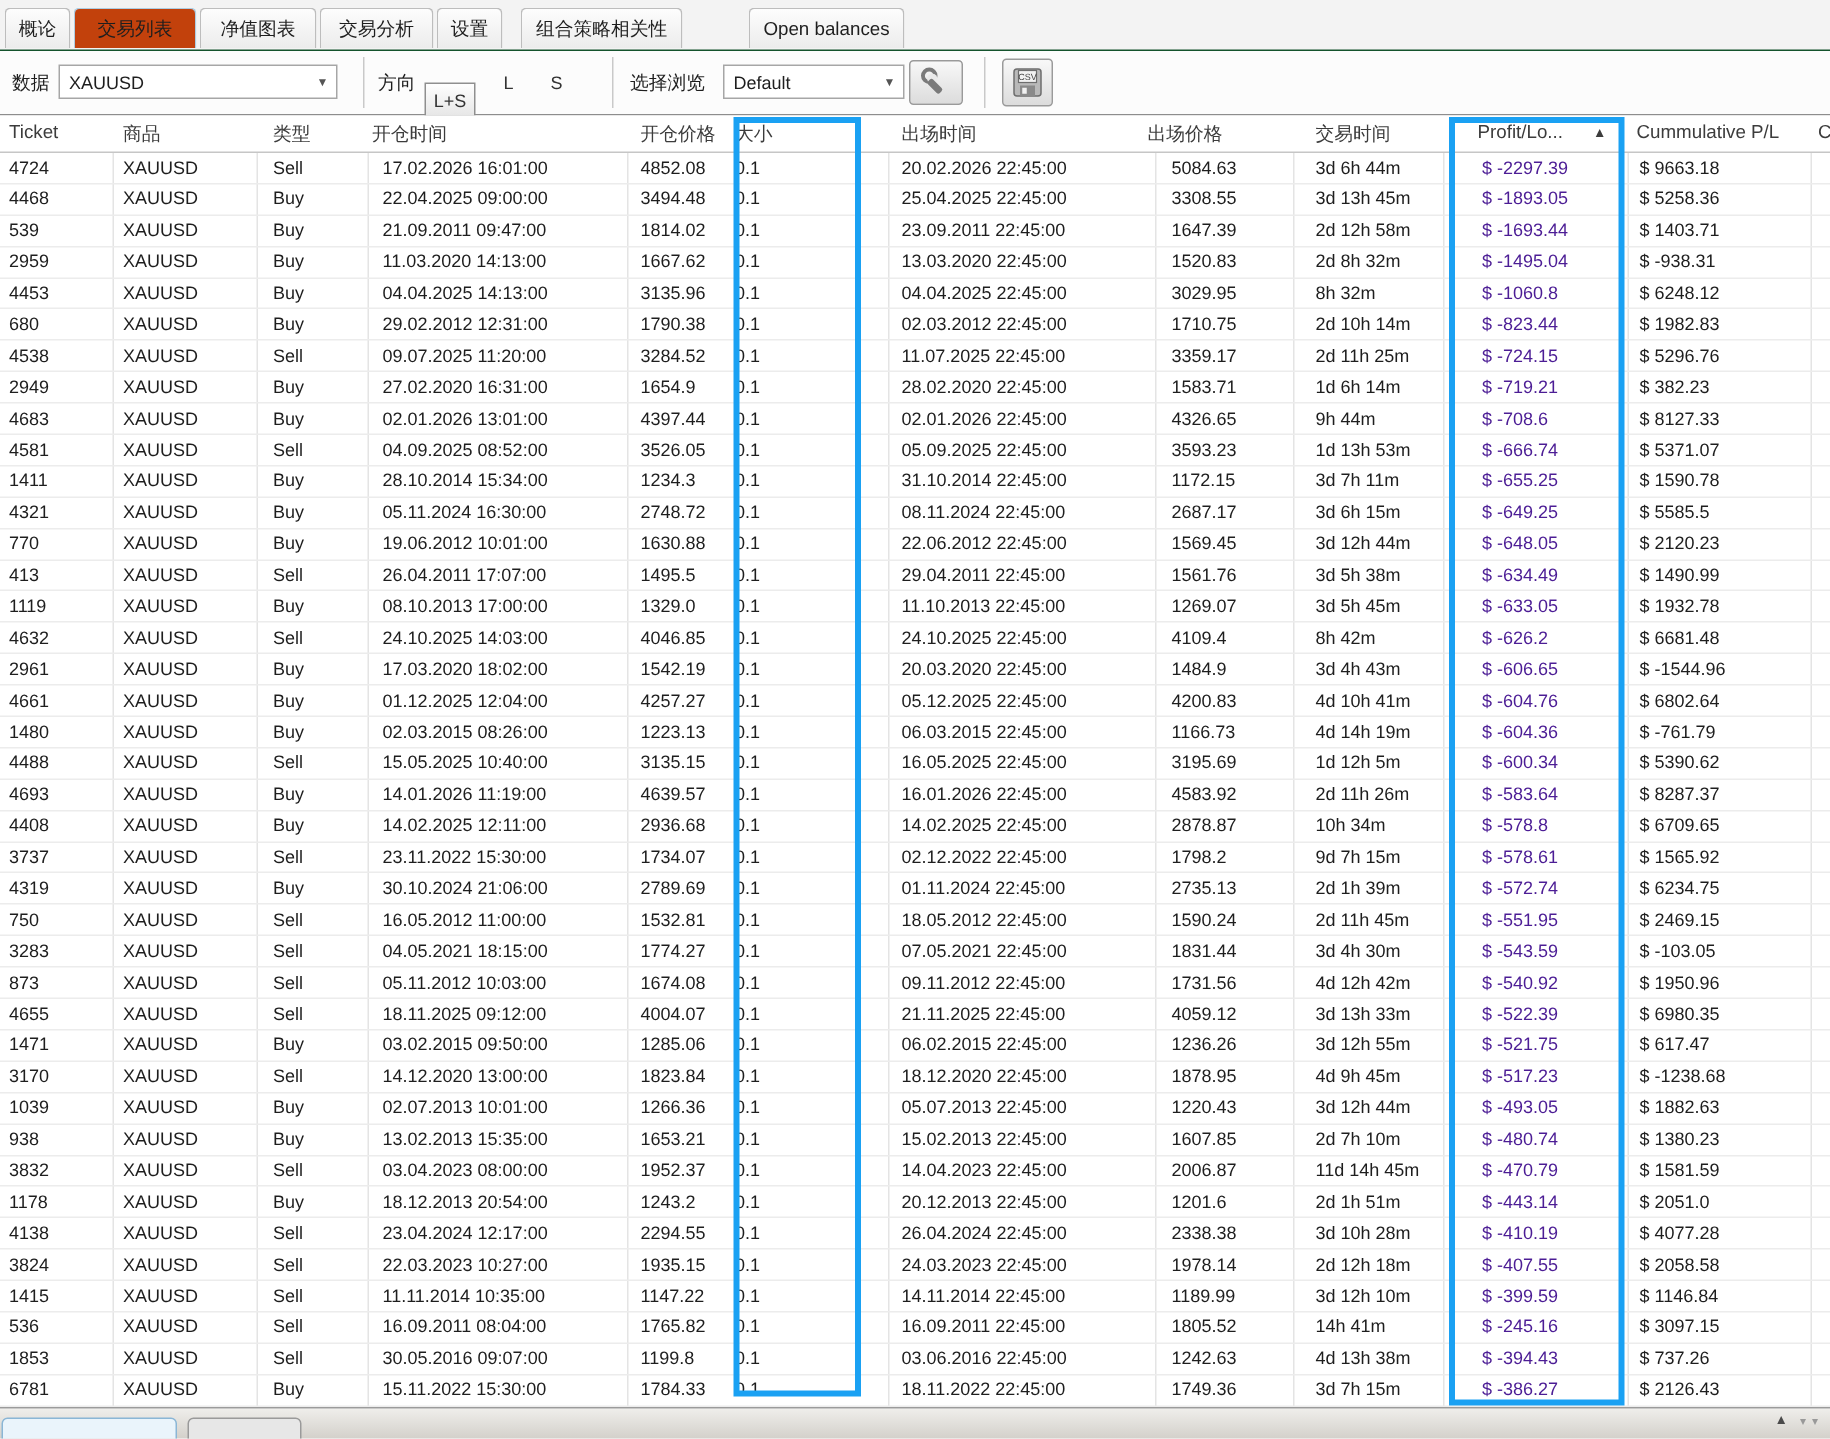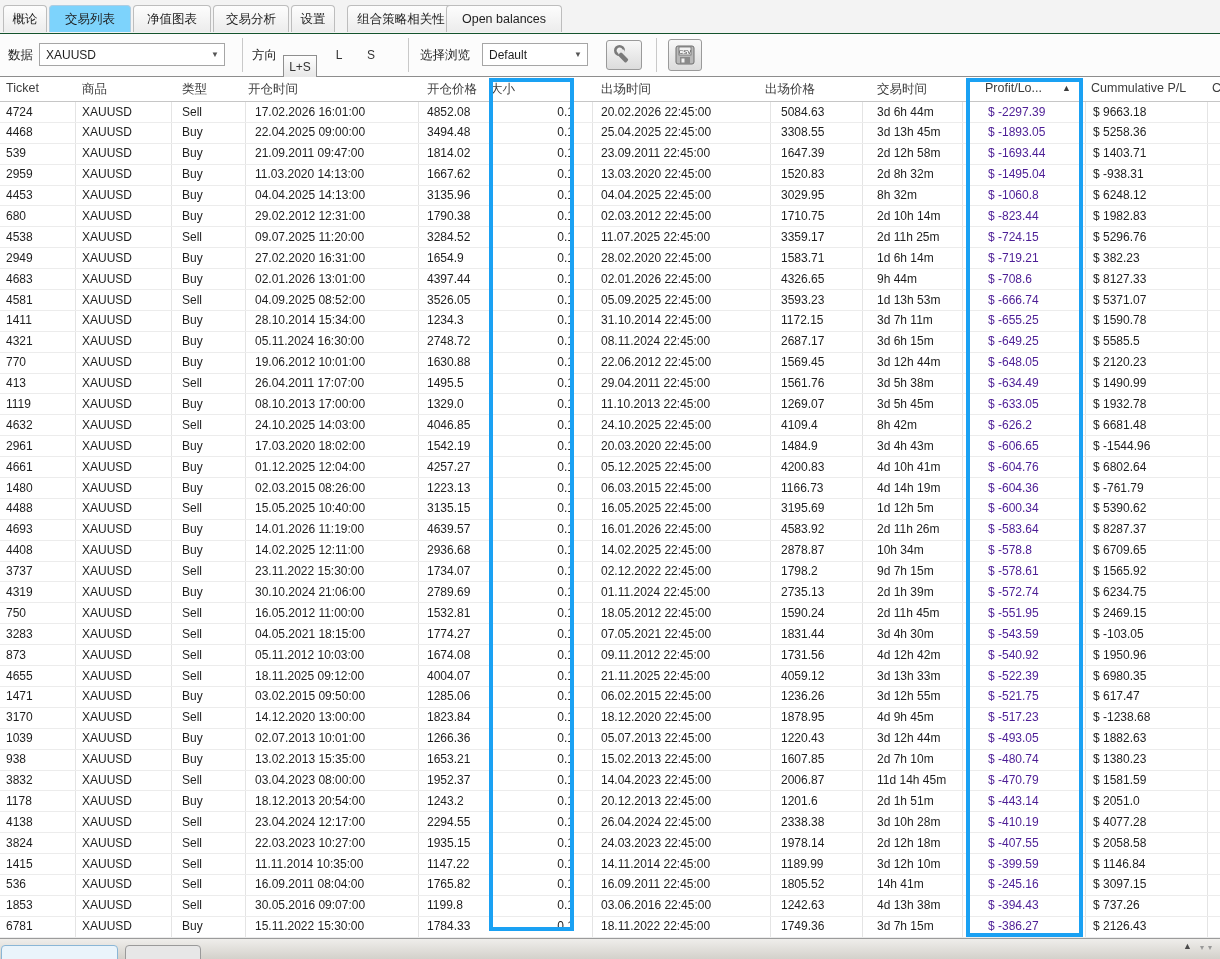--- a/index.html
+++ b/index.html
@@ -7,24 +7,24 @@
        font-family:"Liberation Sans","DejaVu Sans",sans-serif;color:#1e1e1e;}
   .app{position:relative;width:1220px;height:959px;background:#fff;}
 
   
   .tabbar{position:absolute;left:0;top:0;width:1220px;height:33px;background:#f3f3f3;
           border-bottom:2px solid #14532d;}
   .tab{position:absolute;top:5px;height:27px;box-sizing:border-box;
        border:1px solid #bdbdbd;border-bottom:none;border-radius:4px 4px 0 0;
        background:linear-gradient(#fdfdfd,#ececec);
        font-size:12.5px;display:flex;align-items:center;justify-content:center;cursor:default;}
-  .tab.selected{background:#7dd3fc;border-color:#aecde2;}
+  .tab.selected{background:#c2410c;border-color:#aecde2;}
   .t1{left:3px;width:44px}.t2{left:49px;width:82px}.t3{left:133px;width:78px}
   .t4{left:213px;width:76px}.t5{left:291px;width:44px}.t6{left:347px;width:108px}
-  .t7{left:446px;width:116px}
+  .t7{left:499px;width:104px}
 
   
   .toolbar{position:absolute;left:0;top:34px;width:1220px;height:42px;background:#fcfcfc;
            border-bottom:1px solid #8d8d8d;font-size:12.5px;}
   .tlabel{position:absolute;top:13px;}
   .select{position:absolute;top:9px;height:23px;box-sizing:border-box;border:1px solid #a6a6a6;
           background:#fff;font-size:12px;display:flex;align-items:center;padding-left:6px;}
   .select .arr{position:absolute;right:5px;top:6px;font-size:8px;color:#555;}
   .vsep{position:absolute;top:4px;width:1px;height:34px;background:#c9c9c9;}
   .segbtn{position:absolute;top:9px;height:23px;box-sizing:border-box;font-size:12px;
@@ -37,21 +37,21 @@
   
   .grid{position:absolute;left:0;top:77px;width:1220px;height:861px;overflow:hidden;background:#fff;}
   .vline{position:absolute;top:0;bottom:0;width:1px;background:#e4e4e4;}
   .thead{position:absolute;left:0;top:0;width:1220px;height:24px;border-bottom:1px solid #c6c6c6;
          background:#fff;font-size:12.5px;color:#3c3c3c;}
   .th{position:absolute;top:4px;white-space:nowrap;}
   .rows{position:absolute;left:0;top:25px;width:1220px;}
   .row{position:relative;height:19.9px;border-bottom:1px solid #ececec;font-size:12px;}
   .cell{position:absolute;top:2.5px;white-space:nowrap;}
   .c0{left:6px}.c1{left:82px}.c2{left:182px}.c3{left:255px}.c4{left:427px}
-  .c5{left:490px;width:84px;text-align:right}
+  .c5{left:490px;width:84px;text-align:left}
   .c6{left:601px}.c7{left:781px}.c8{left:877px}.c9{left:988px}.c10{left:1093px}
   .loss{color:#4c1d95;}
 
   .hilite{position:absolute;box-sizing:border-box;border:4px solid #1aa1f3;z-index:6;}
   .hl-size{left:489px;top:78px;width:85px;height:853px;}
   .hl-profit{left:966px;top:78px;width:117px;height:859px;}
 
   
   .wm1{position:absolute;left:958px;top:842px;z-index:9;font-size:31px;font-weight:bold;
        color:#e03328;letter-spacing:1px;white-space:nowrap;
@@ -91,21 +91,21 @@
       <span>XAUUSD</span>
       <span class="arr">▼</span>
     </div>
     <div class="vsep" style="left:242px"></div>
     <span class="tlabel" style="left:252px">方向</span>
     <div class="segbtn on" style="left:283px;width:34px">L+S</div>
     <div class="segbtn" style="left:328px;width:22px">L</div>
     <div class="segbtn" style="left:360px;width:22px">S</div>
     <div class="vsep" style="left:408px"></div>
     <span class="tlabel" style="left:420px">选择浏览</span>
-    <div class="select" style="left:482px;width:106px">
+    <div class="select" style="left:482px;width:121px">
       <span>Default</span>
       <span class="arr">▼</span>
     </div>
     <div class="toolbtn" style="left:606px">
       <svg width="22" height="22" viewBox="0 0 22 22">
         <circle cx="6.5" cy="6.5" r="4.2" fill="none" stroke="#7a7a7a" stroke-width="2.6"></circle>
         <circle cx="8.6" cy="8.6" r="3.4" fill="#e9e9e9" stroke="none"></circle>
         <rect x="8" y="8" width="11" height="4.6" rx="1.5" transform="rotate(45 8 8)" fill="#7a7a7a"></rect>
       </svg>
     </div>

